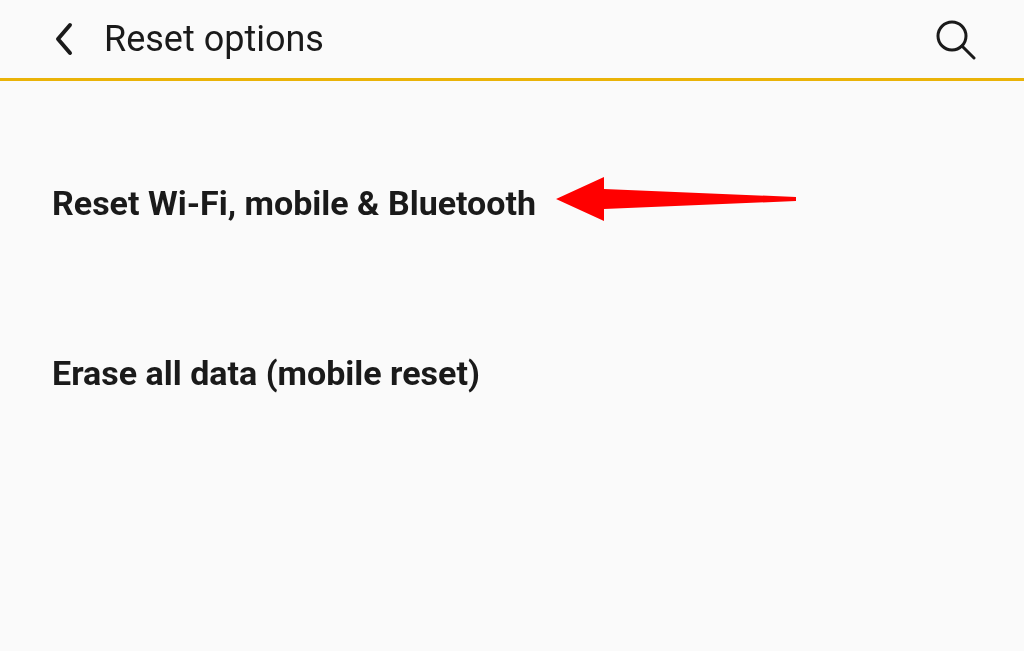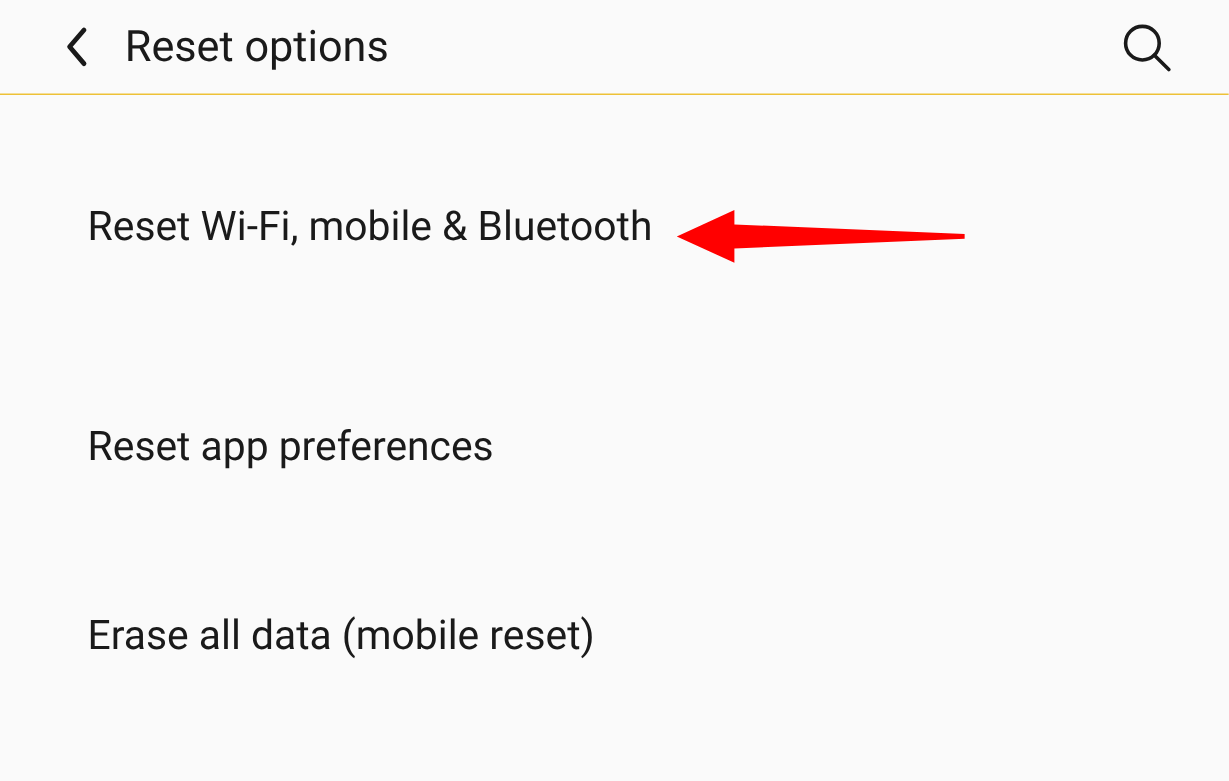--- a/index.html
+++ b/index.html
@@ -12,21 +12,21 @@
       background: #fafafa;
       width: 1024px;
       height: 651px;
       overflow: hidden;
     }
     .header {
       display: flex;
       align-items: center;
       justify-content: space-between;
       padding: 18px 48px 18px 52px;
-      border-bottom: 1px solid #eab308;
+      border-bottom: 3px solid #eab308;
       background: #fafafa;
     }
     .header-left {
       display: flex;
       align-items: center;
       gap: 30px;
     }
     .back-icon {
       width: 22px;
       height: 36px;
@@ -41,26 +41,26 @@
       width: 42px;
       height: 42px;
       cursor: pointer;
     }
     .content {
       padding-top: 90px;
       padding-left: 52px;
     }
     .option-item {
       font-size: 34px;
-      font-weight: 400;
+      font-weight: 700;
       color: #1a1a1a;
       margin-bottom: 118px;
       cursor: pointer;
       display: flex;
-      margin-left: 21px;
+      align-items: center;
     }
     .arrow-annotation {
       margin-left: 20px;
     }
   </style>
 </head>
 <body>
 
 <div class="header">
   <div class="header-left">
@@ -89,18 +89,15 @@
             <stop offset="0%" stop-color="#ff0000"></stop>
             <stop offset="100%" stop-color="#ff0000"></stop>
           </linearGradient>
         </defs>
 
         <polygon points="0,28 48,6 48,18 240,26 240,30 48,38 48,50" fill="#ff0000"></polygon>
       </svg>
     </span>
   </div>
   <div class="option-item">
-    <span>Reset app preferences</span>
-  </div>
-  <div class="option-item">
     <span>Erase all data (mobile reset)</span>
   </div>
 </div>
 
 </body></html>

